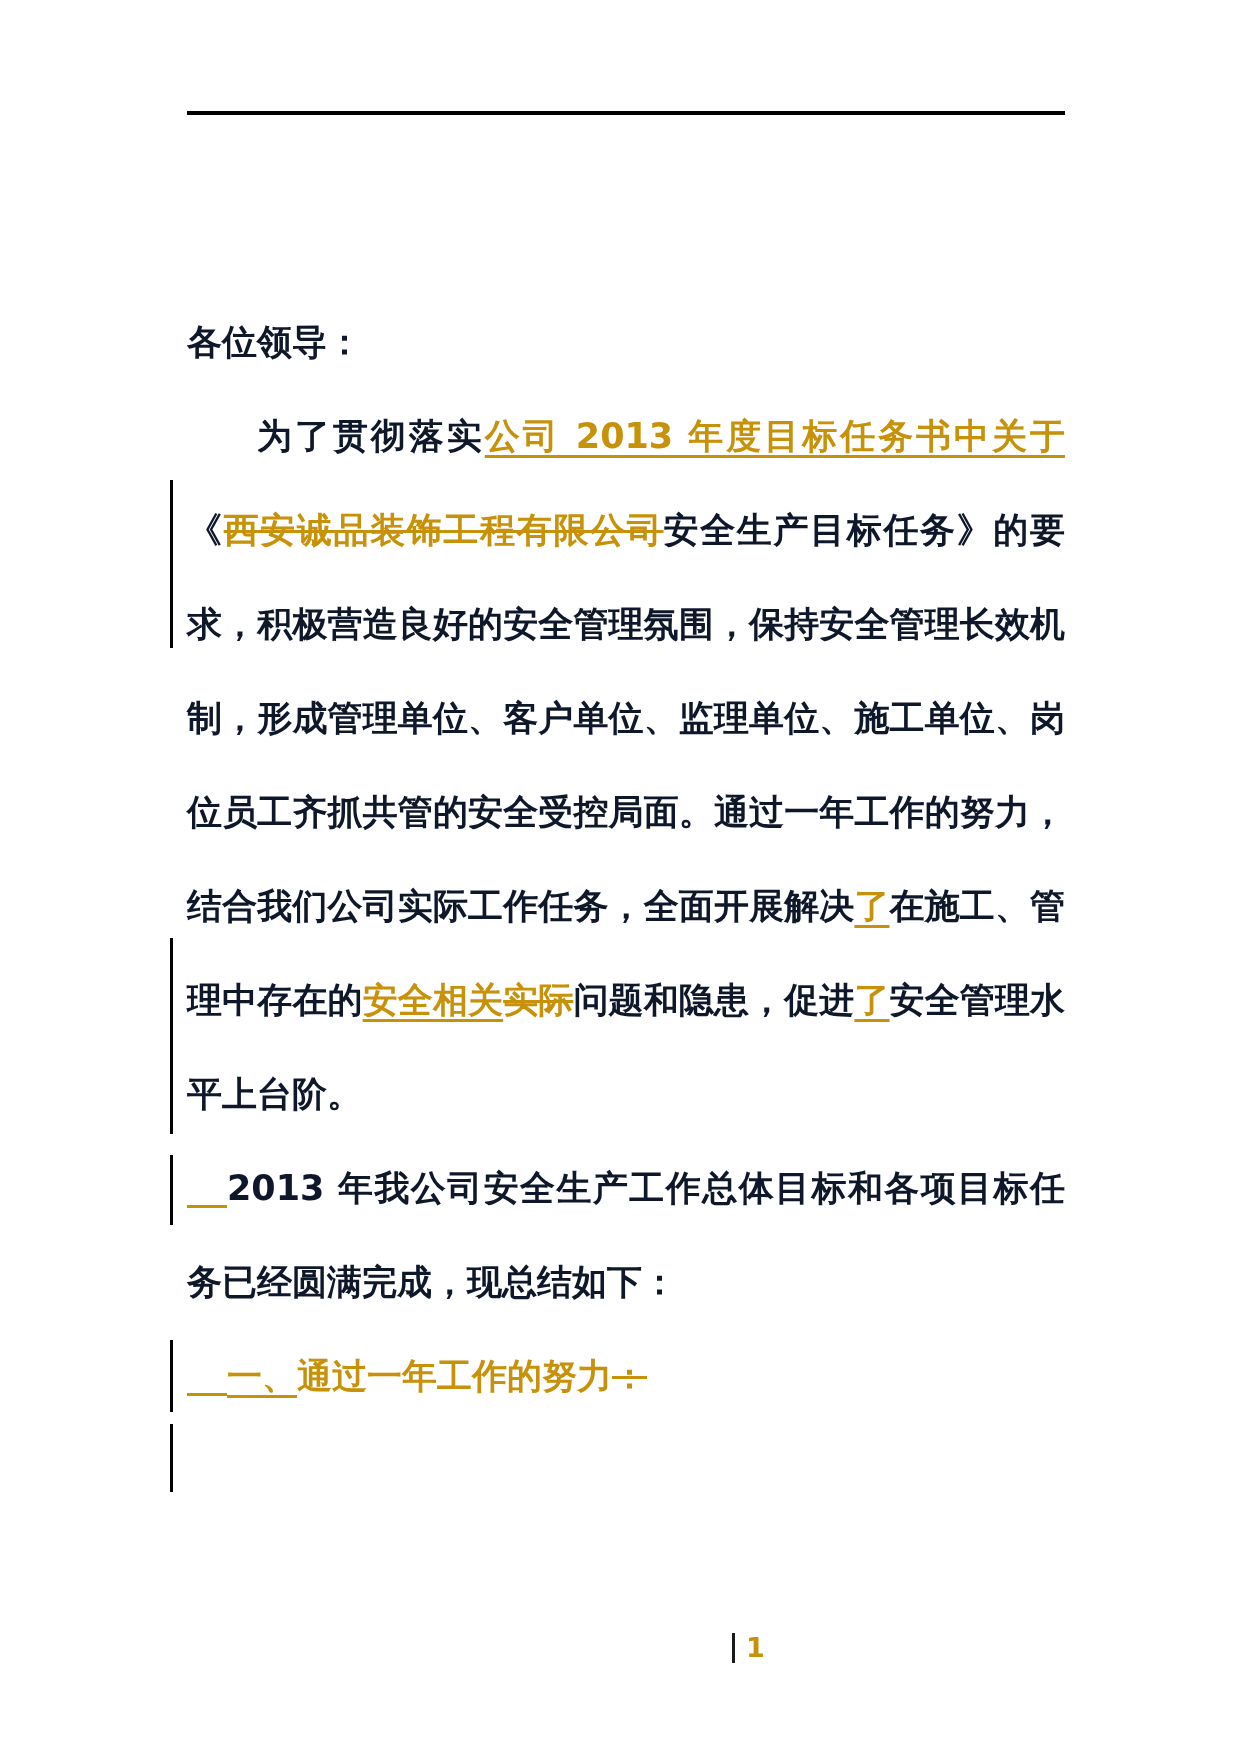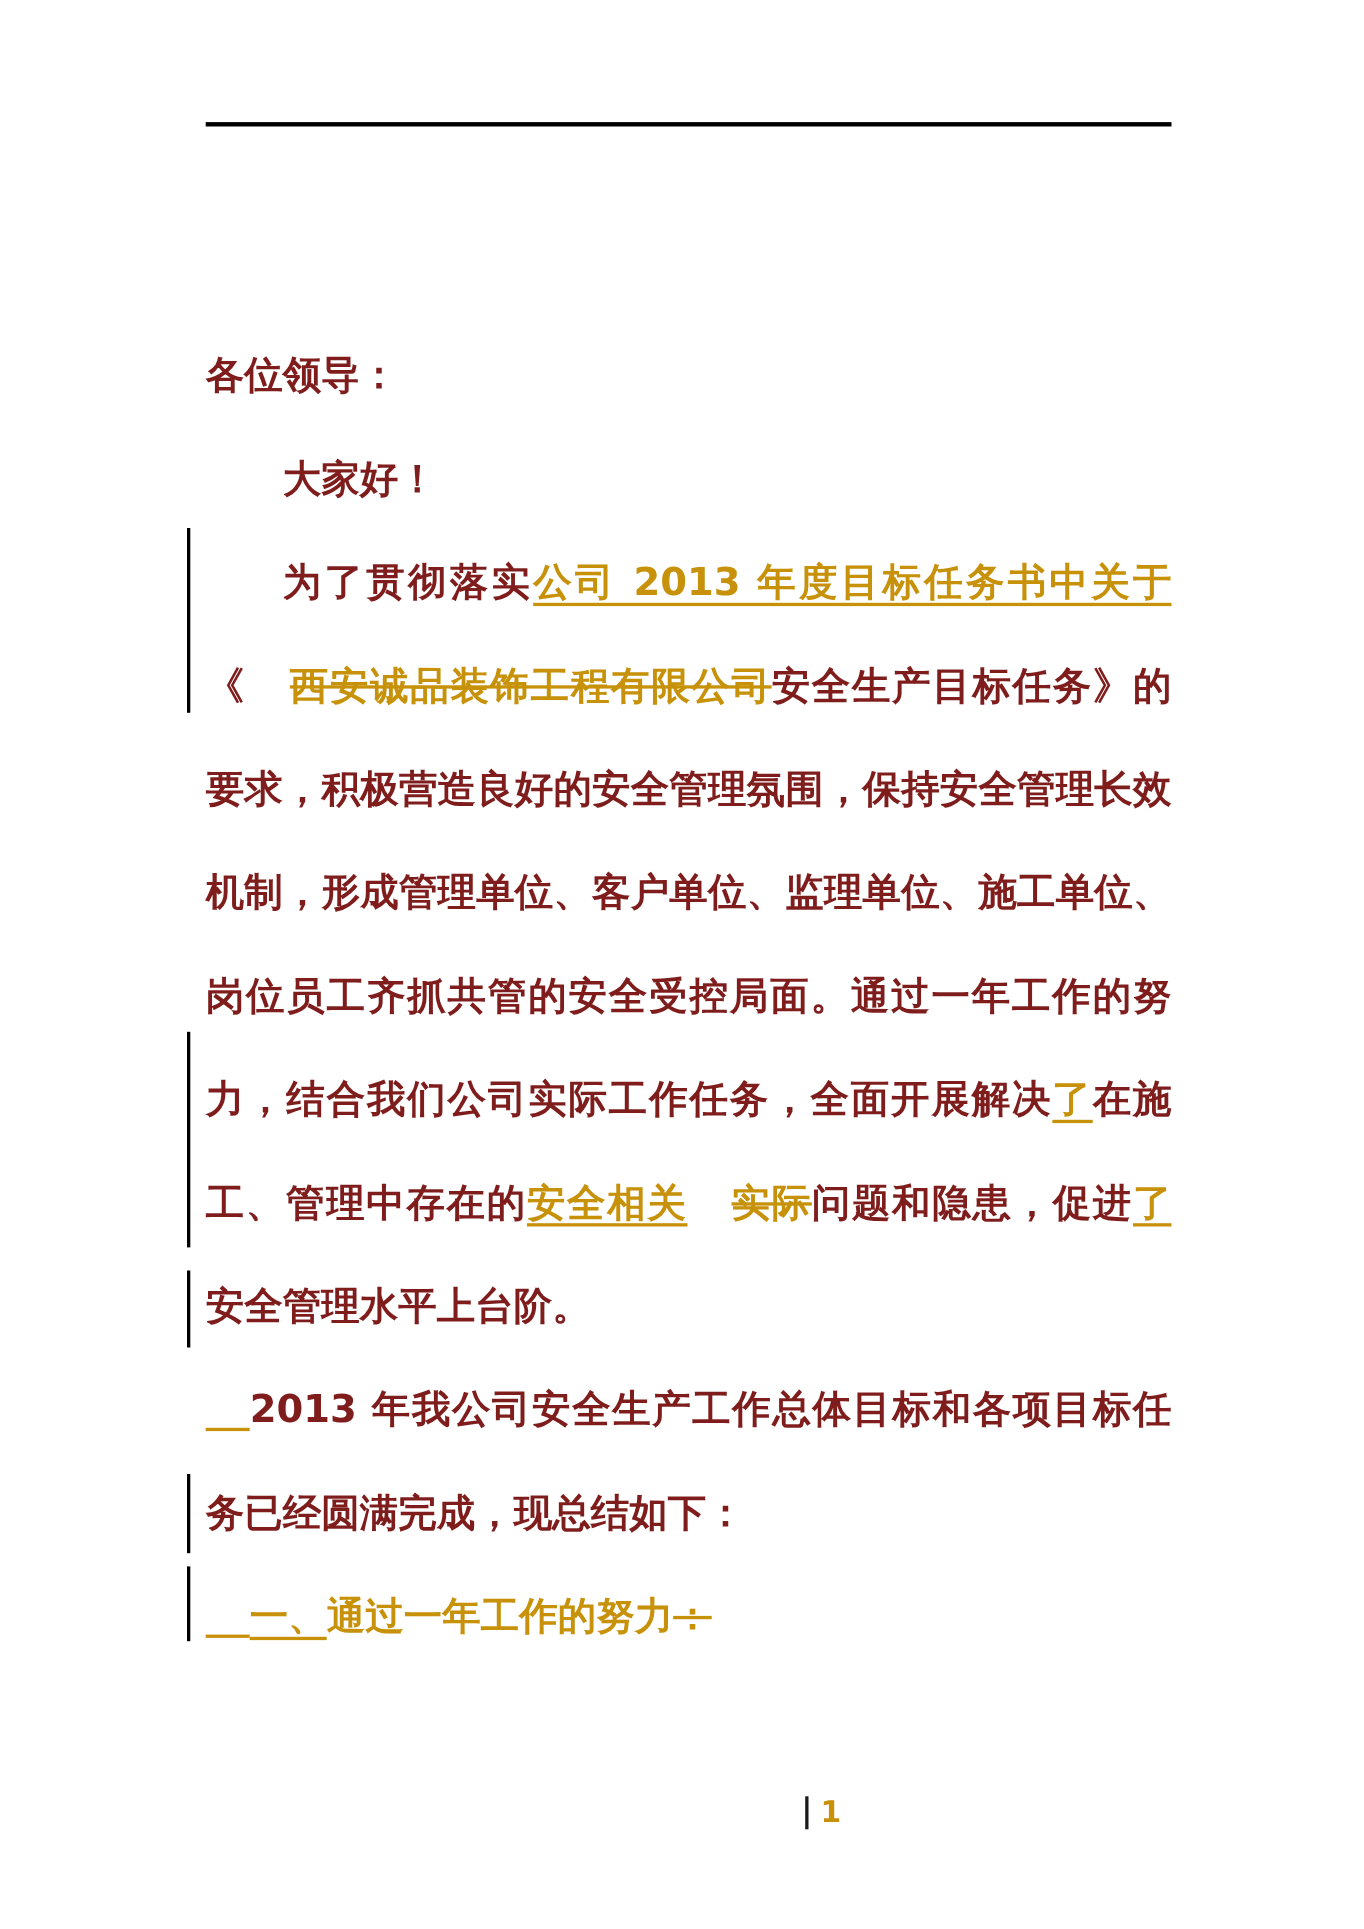--- a/index.html
+++ b/index.html
@@ -28,32 +28,31 @@
   .doc-body {
     position: absolute; left: 187px; top: 295px; width: 878px;
     font-size: 35px; line-height: 94px; font-weight: bold;
     color: #000000;
     text-align: justify;
   }
   .para { margin: 0; padding: 0; }
   .para.indent { text-indent: 70px; }
 
   
-  .seg-text { color: #7f1d1d; }
+  .seg-text { color: #0f172a; }
   .seg-ins {
     color: var(--gold);
     text-decoration: underline;
     text-decoration-thickness: 3px;
     text-underline-offset: 7px;
   }
   .seg-del {
     color: var(--gold);
     text-decoration: line-through;
     text-decoration-thickness: 3px;
-    margin-left: 40px;
   }
   .seg-mark {
     display: inline-block;
     width: 40px; height: 3px;
     background: var(--gold);
     vertical-align: -8px;
   }
   .seg-h { color: var(--gold); }
   .seg-hins {
     color: var(--gold);
@@ -87,21 +86,20 @@
 </head>
 <body>
 
 <div class="page">
 
   <div class="header-rule"></div>
 
 
   <div class="doc-body">
       <p class="para"><span class="seg-text">各位领导：</span></p>
-      <p class="para indent"><span class="seg-text">大家好！</span></p>
       <p class="para indent"><span class="seg-text">为了贯彻落实</span><span class="seg-ins">公司 2013 年度目标任务书中关于</span><span class="seg-text">《</span><span class="seg-del">西安诚品装饰工程有限公司</span><span class="seg-text">安全生产目标任务》的要求，积极营造良好的安全管理氛围，保持安全管理长效机制，形成管理单位、客户单位、监理单位、施工单位、岗位员工齐抓共管的安全受控局面。通过一年工作的努力，结合我们公司实际工作任务，全面开展解决</span><span class="seg-ins">了</span><span class="seg-text">在施工、管理中存在的</span><span class="seg-ins">安全相关</span><span class="seg-del">实际</span><span class="seg-text">问题和隐患，促进</span><span class="seg-ins">了</span><span class="seg-text">安全管理水平上台阶。</span></p>
       <p class="para"><span class="seg-mark"></span><span class="seg-text">2013 年我公司安全生产工作总体目标和各项目标任务已经圆满完成，现总结如下：</span></p>
       <p class="para"><span class="seg-mark"></span><span class="seg-hins">一、</span><span class="seg-h">通过一年工作的努力</span><span class="seg-hdel">：</span></p>
     </div>
 
   <div class="change-bar" style="top:480px; height:168px;"></div>
   <div class="change-bar" style="top:938px; height:196px;"></div>
   <div class="change-bar" style="top:1155px; height:70px;"></div>
   <div class="change-bar" style="top:1340px; height:72px;"></div>
   <div class="change-bar" style="top:1424px; height:68px;"></div>

